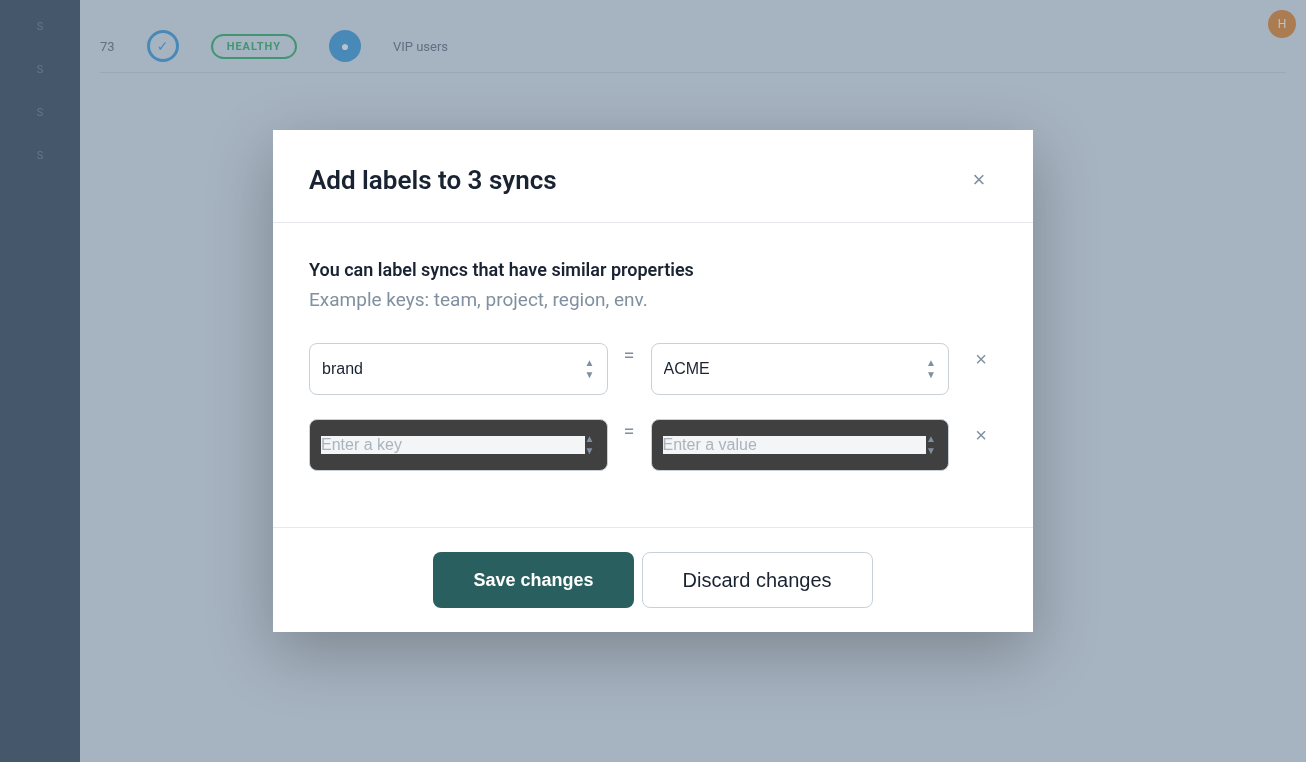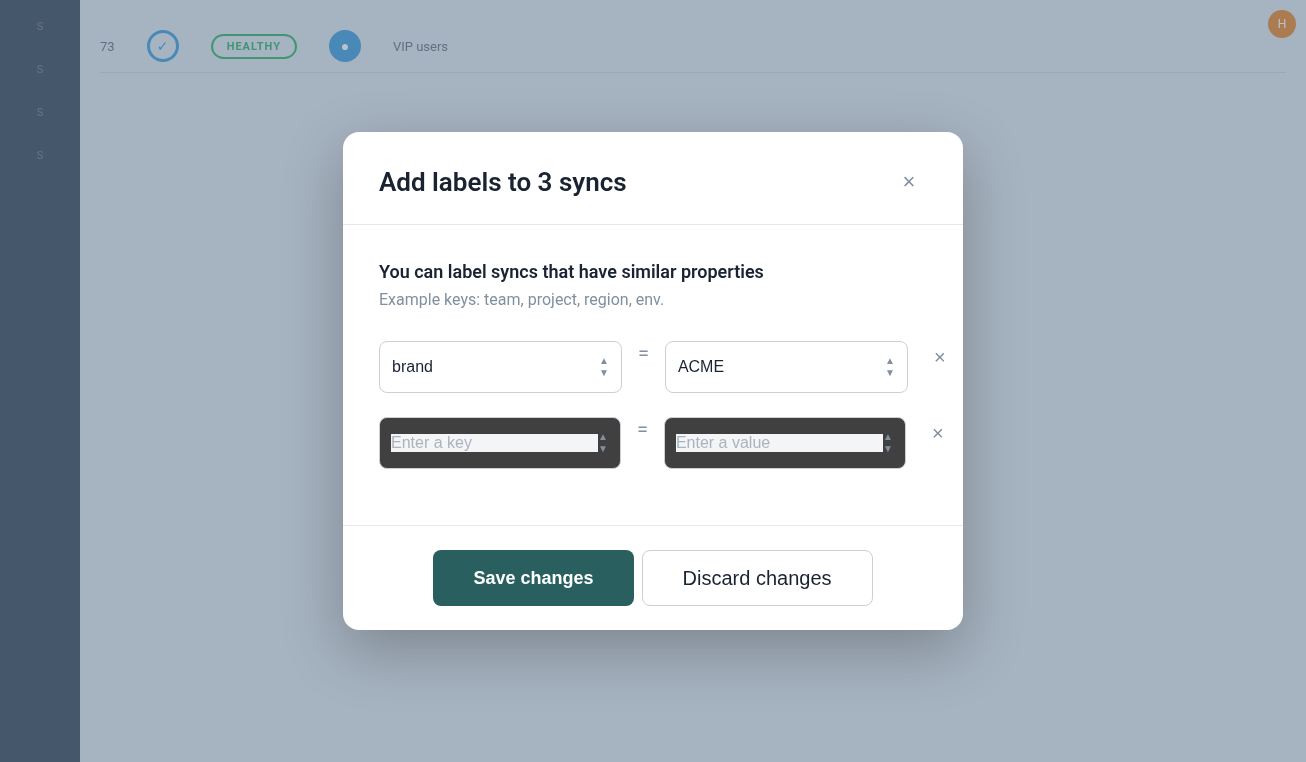--- a/index.html
+++ b/index.html
@@ -100,22 +100,22 @@
       background: rgba(100, 120, 140, 0.45);
       display: flex;
       align-items: center;
       justify-content: center;
       z-index: 10;
     }
 
     
     .modal {
       background: #ffffff;
-      border-radius: 16px;
-      width: 620px;
+      border-radius: 0;
+      width: 760px;
       box-shadow: 0 20px 60px rgba(0,0,0,0.25);
       overflow: hidden;
     }
 
     .modal-header {
       padding: 32px 36px 24px;
       display: flex;
       align-items: center;
       justify-content: space-between;
       border-bottom: 1px solid #e5e9ed;
@@ -144,21 +144,21 @@
     }
 
     .description-title {
       font-size: 18px;
       font-weight: 600;
       color: #1a2332;
       margin-bottom: 8px;
     }
 
     .description-sub {
-      font-size: 16px;
+      font-size: 19px;
       color: #8090a0;
       margin-bottom: 32px;
     }
 
     .label-row {
       display: flex;
       align-items: flex-start;
       gap: 16px;
       margin-bottom: 24px;
     }

